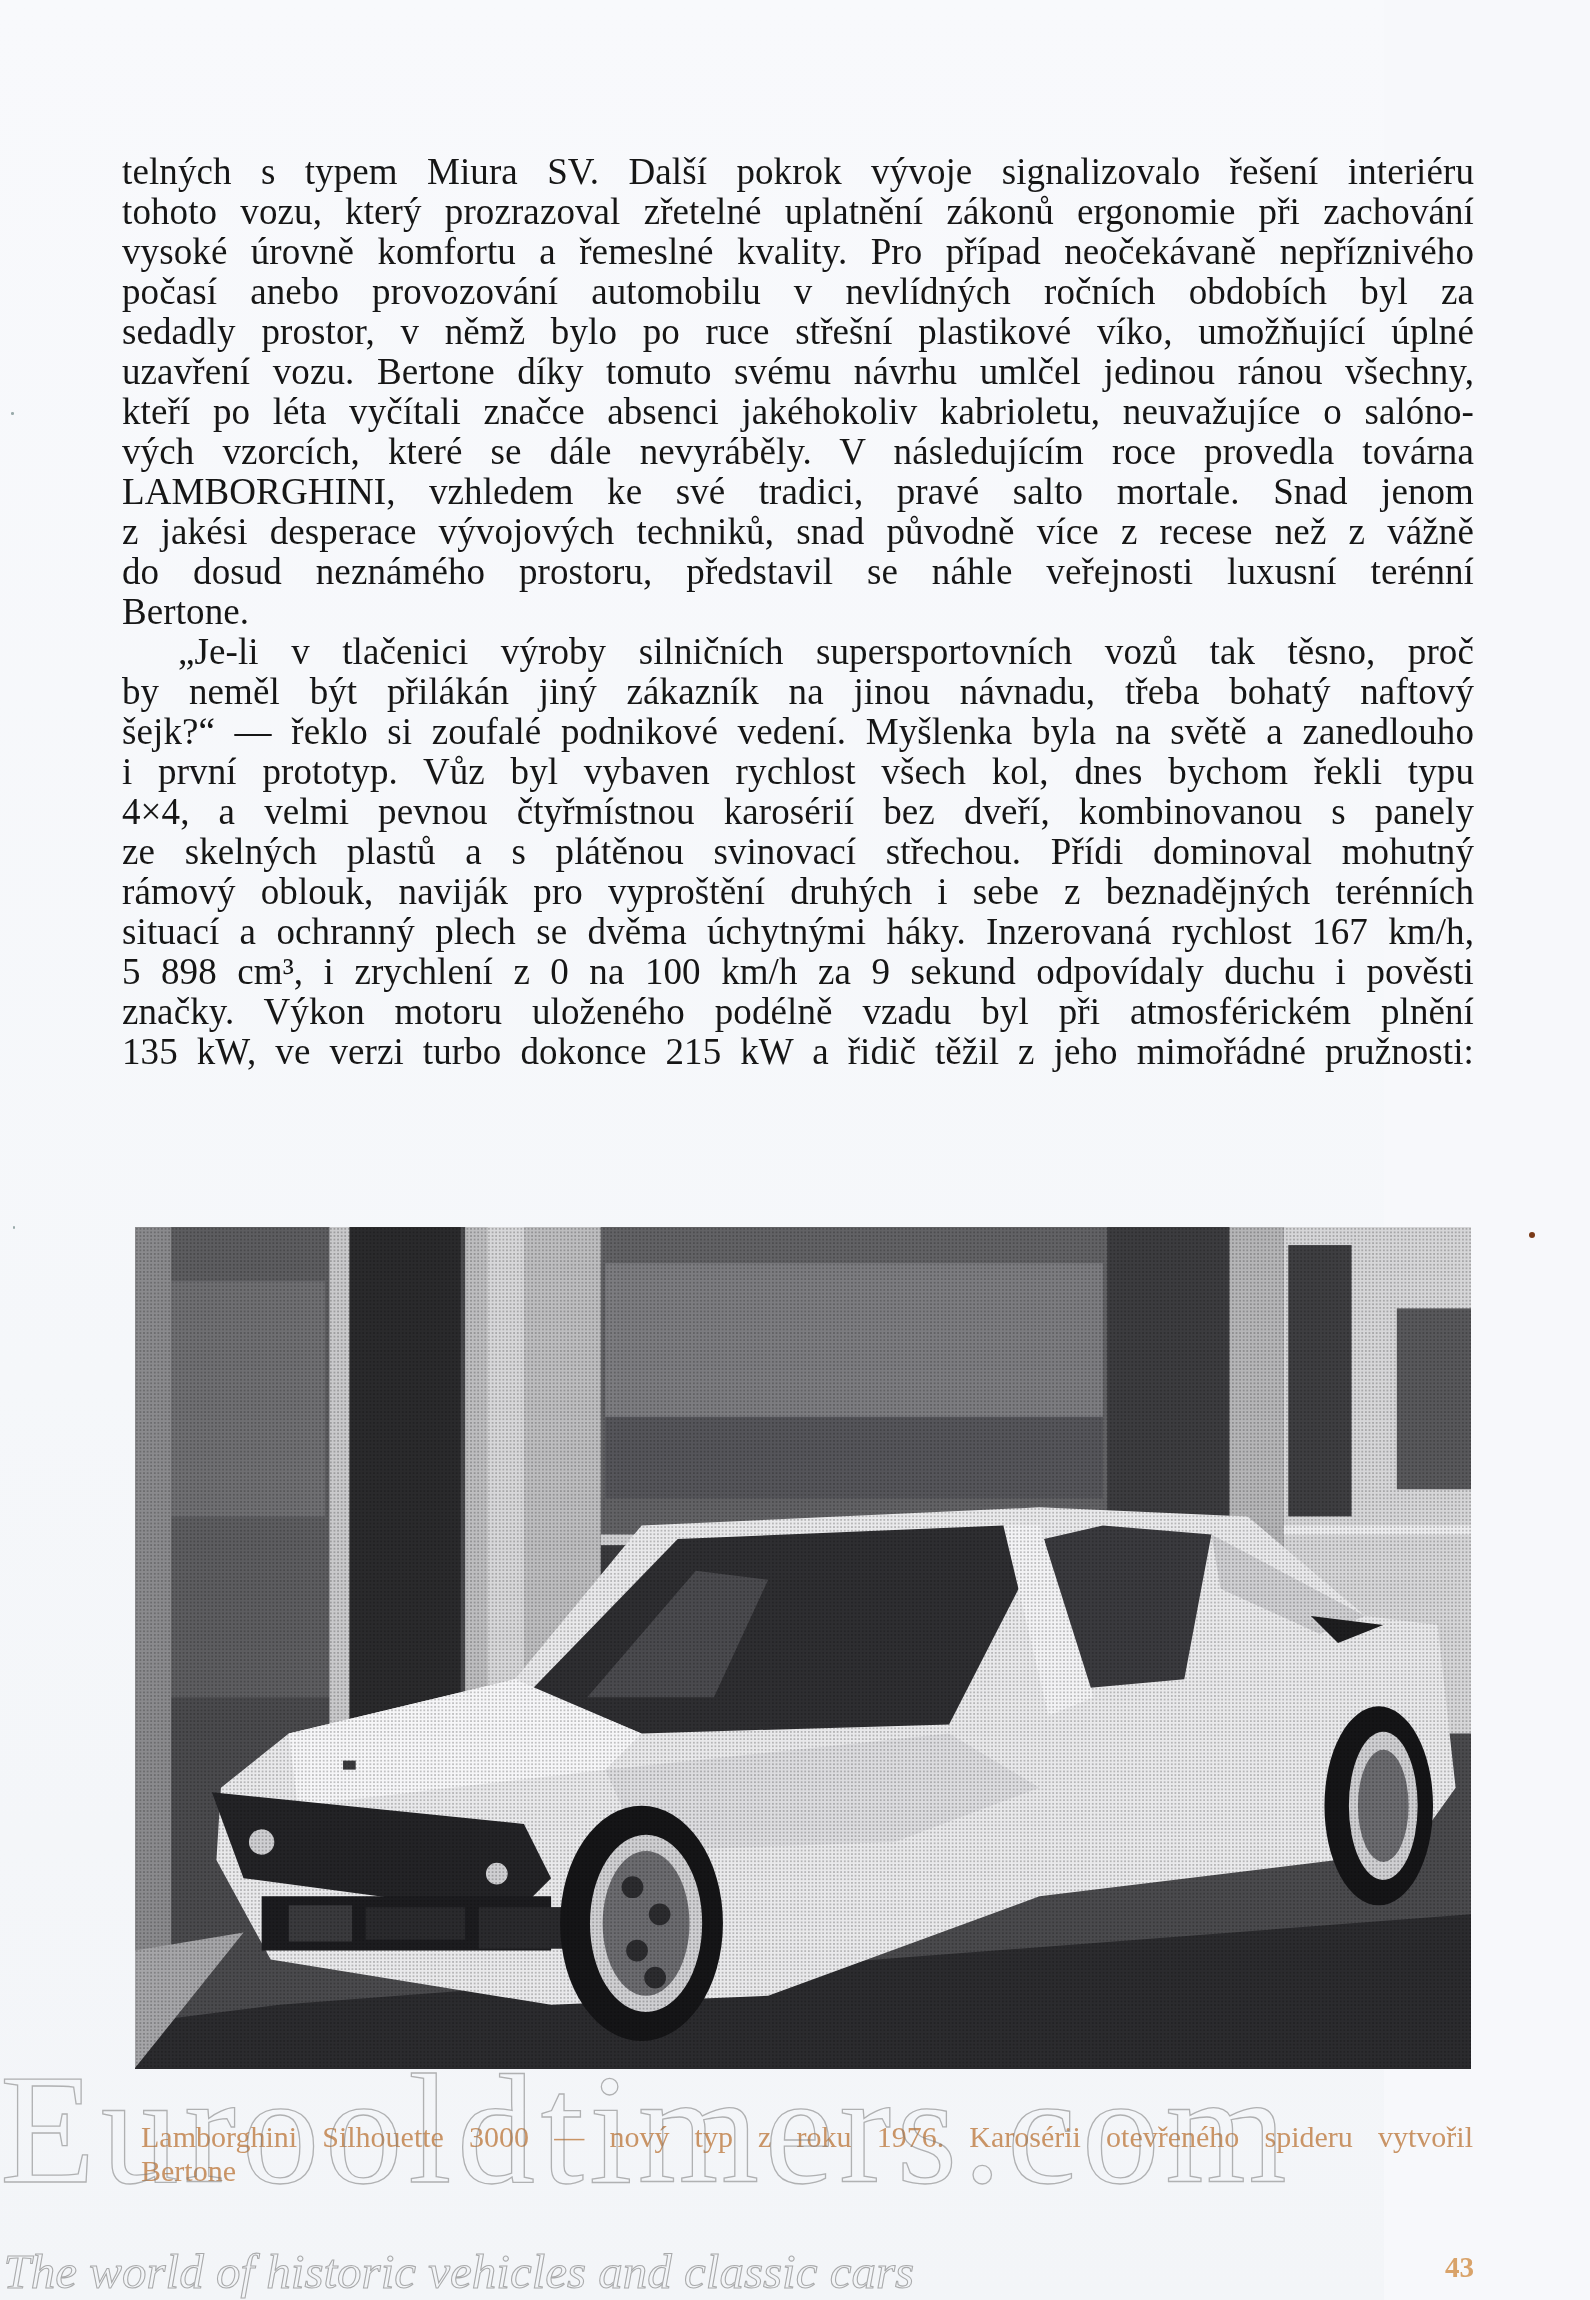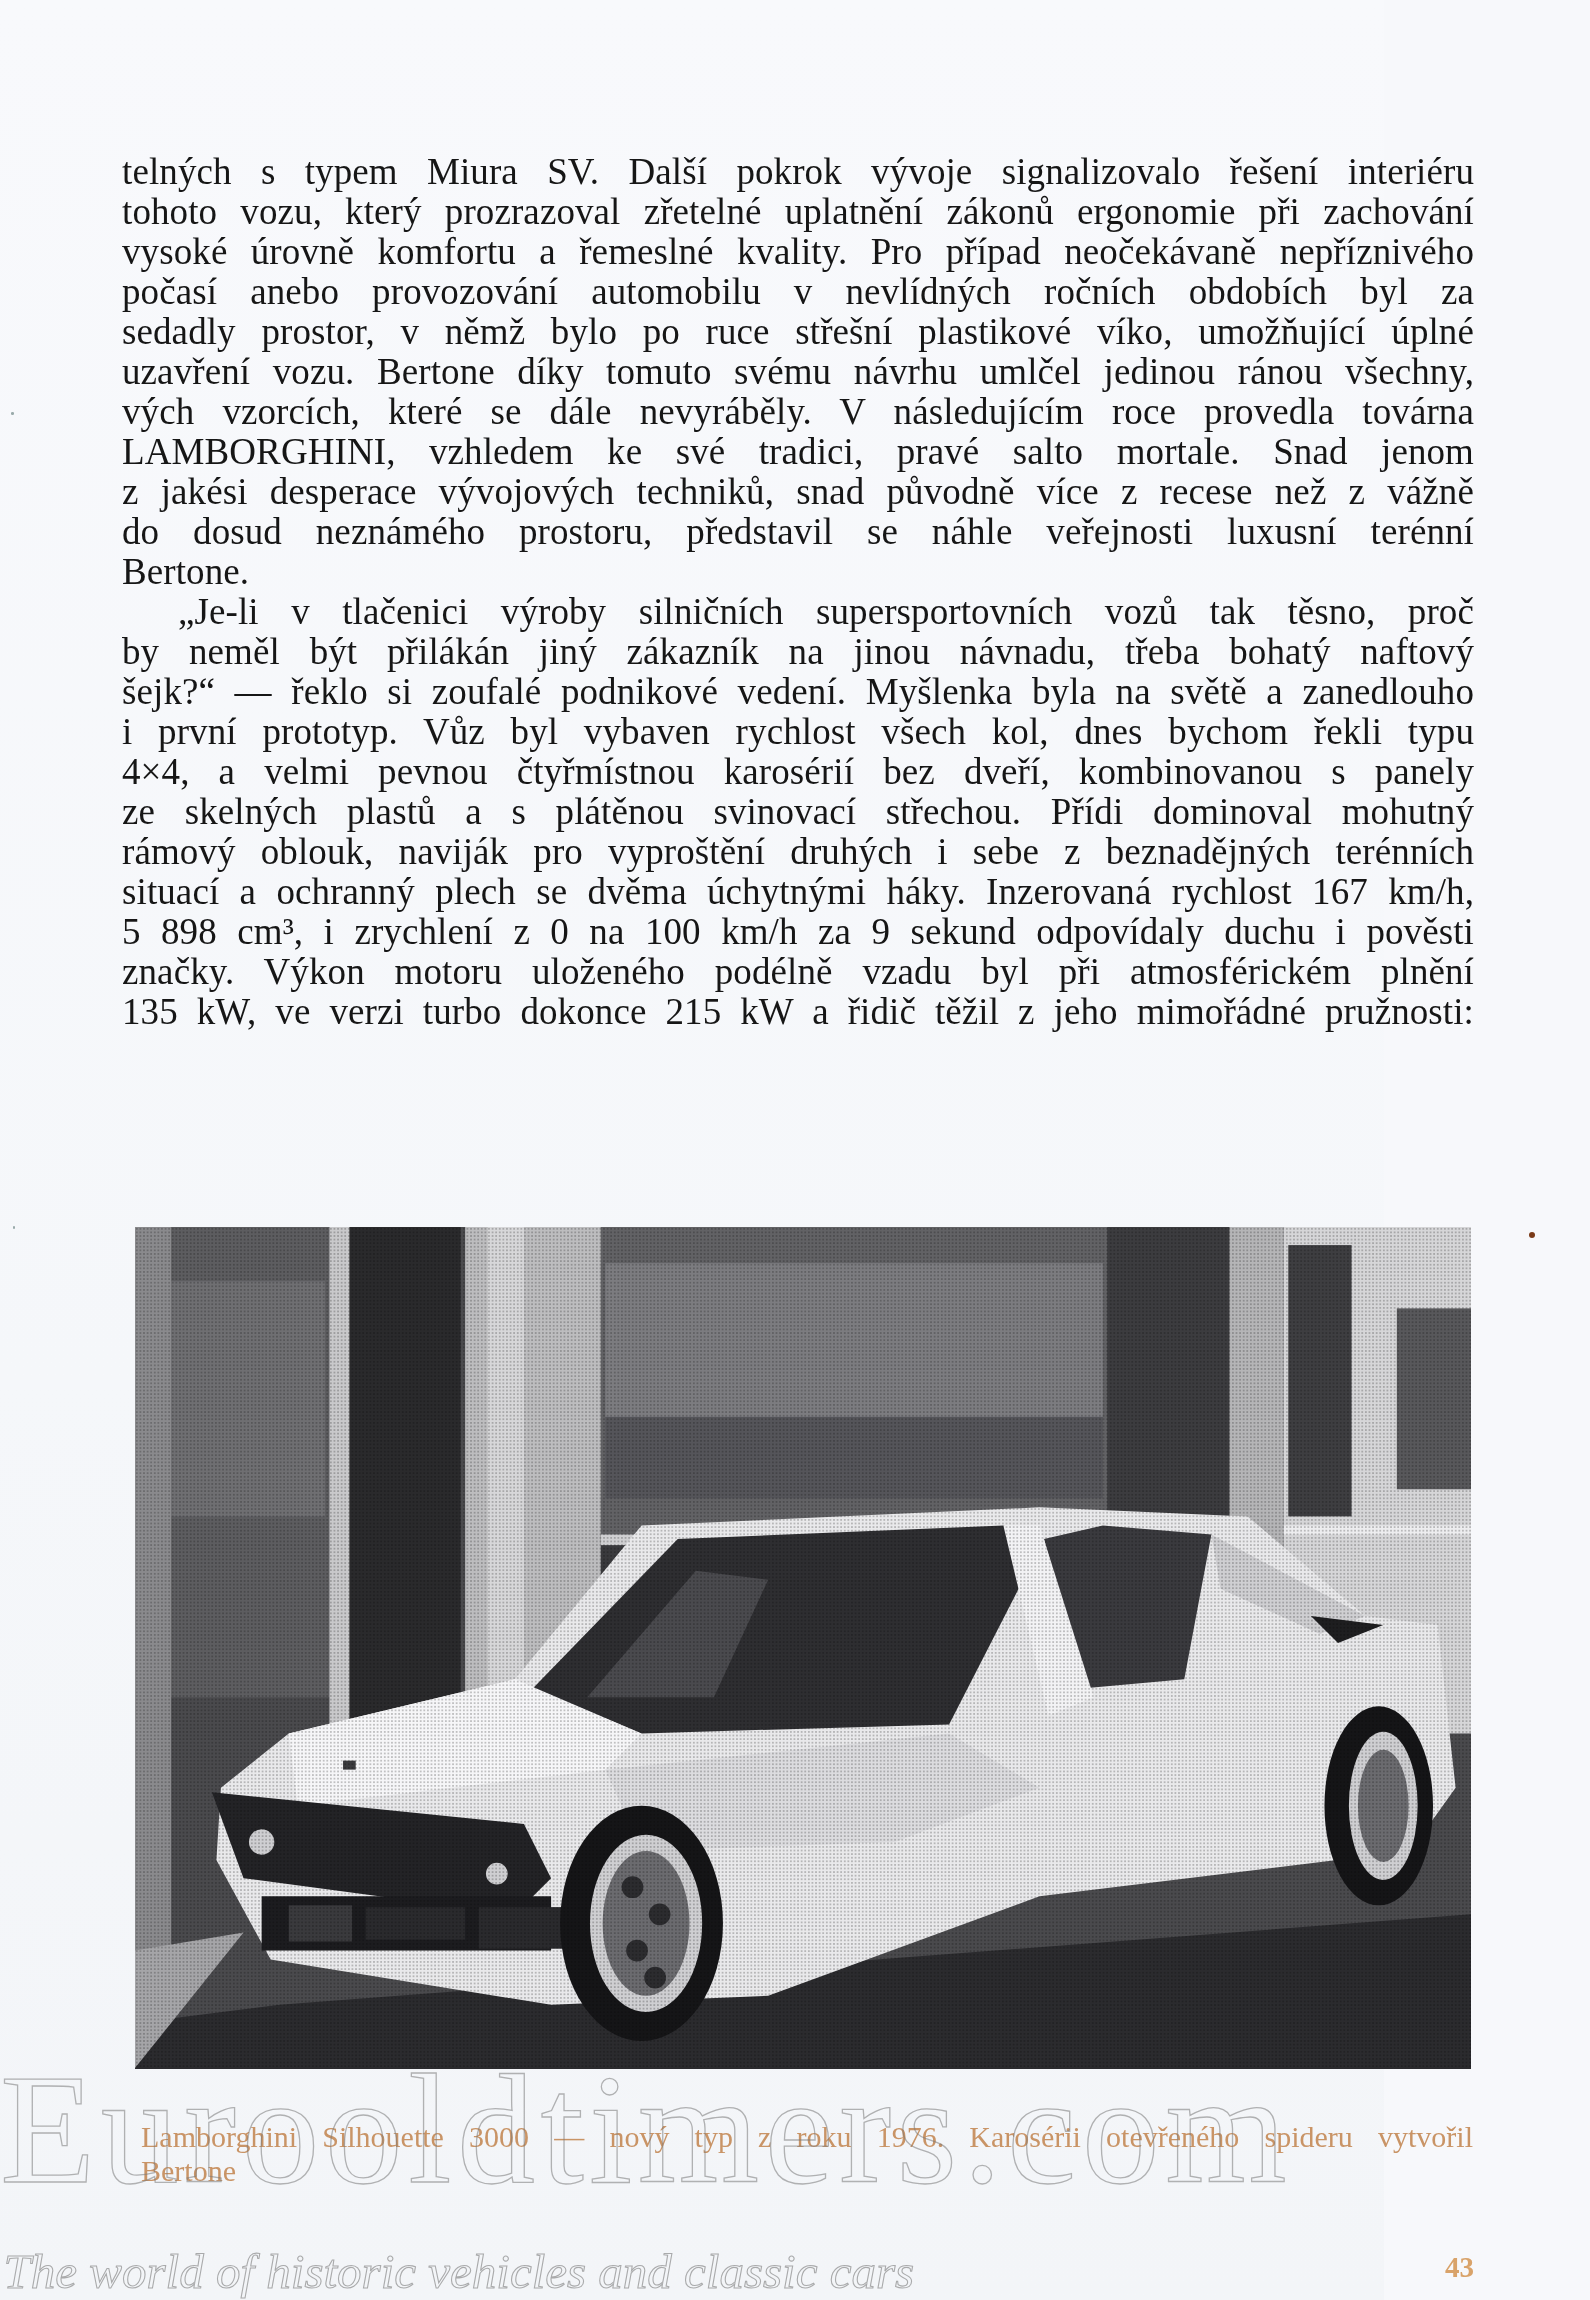--- a/index.html
+++ b/index.html
@@ -107,20 +107,21 @@
 
 <div class="page">
 
   <div class="body-text">
     <span class="line">telných s typem Miura SV. Další pokrok vývoje signalizovalo řešení interiéru</span>
     <span class="line">tohoto vozu, který prozrazoval zřetelné uplatnění zákonů ergonomie při zachování</span>
     <span class="line">vysoké úrovně komfortu a řemeslné kvality. Pro případ neočekávaně nepříznivého</span>
     <span class="line">počasí anebo provozování automobilu v nevlídných ročních obdobích byl za</span>
     <span class="line">sedadly prostor, v němž bylo po ruce střešní plastikové víko, umožňující úplné</span>
     <span class="line">uzavření vozu. Bertone díky tomuto svému návrhu umlčel jedinou ránou všechny,</span>
+    <span class="line">kteří po léta vyčítali značce absenci jakéhokoliv kabrioletu, neuvažujíce o salóno-</span>
     <span class="line">vých vzorcích, které se dále nevyráběly. V následujícím roce provedla továrna</span>
     <span class="line">LAMBORGHINI, vzhledem ke své tradici, pravé salto mortale. Snad jenom</span>
     <span class="line">z jakési desperace vývojových techniků, snad původně více z recese než z vážně</span>
     <span class="line">do dosud neznámého prostoru, představil se náhle veřejnosti luxusní terénní</span>
     <span class="line last">Bertone.</span>
     <span class="line indent">„Je-li v tlačenici výroby silničních supersportovních vozů tak těsno, proč</span>
     <span class="line">by neměl být přilákán jiný zákazník na jinou návnadu, třeba bohatý naftový</span>
     <span class="line">šejk?“ — řeklo si zoufalé podnikové vedení. Myšlenka byla na světě a zanedlouho</span>
     <span class="line">i první prototyp. Vůz byl vybaven rychlost všech kol, dnes bychom řekli typu</span>
     <span class="line">4×4, a velmi pevnou čtyřmístnou karosérií bez dveří, kombinovanou s panely</span>

